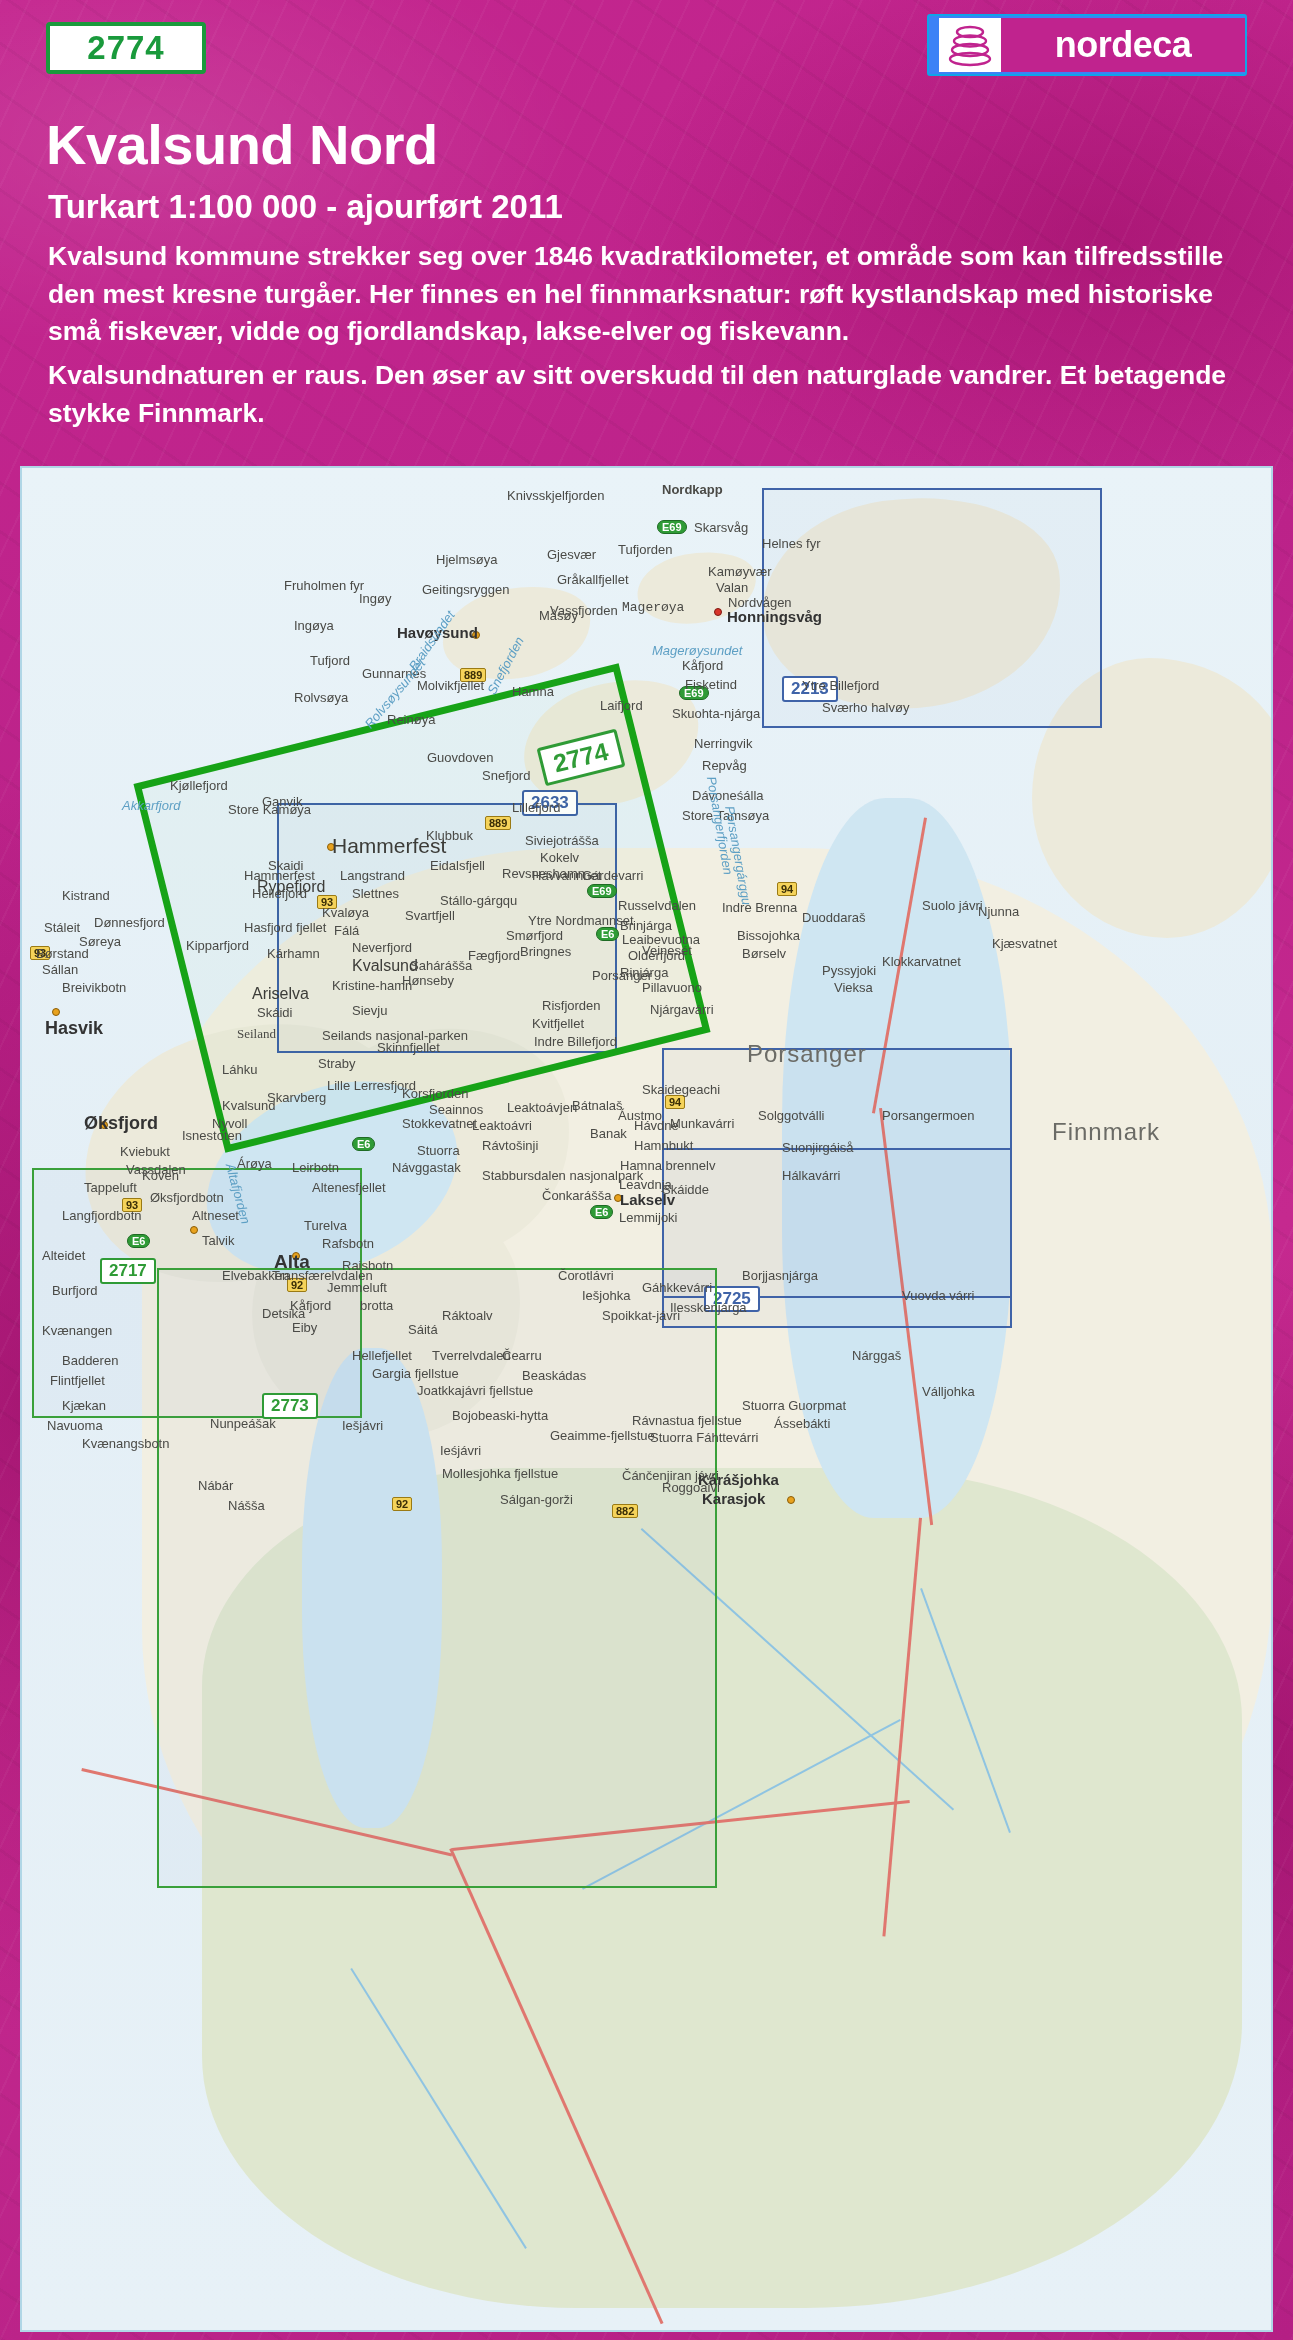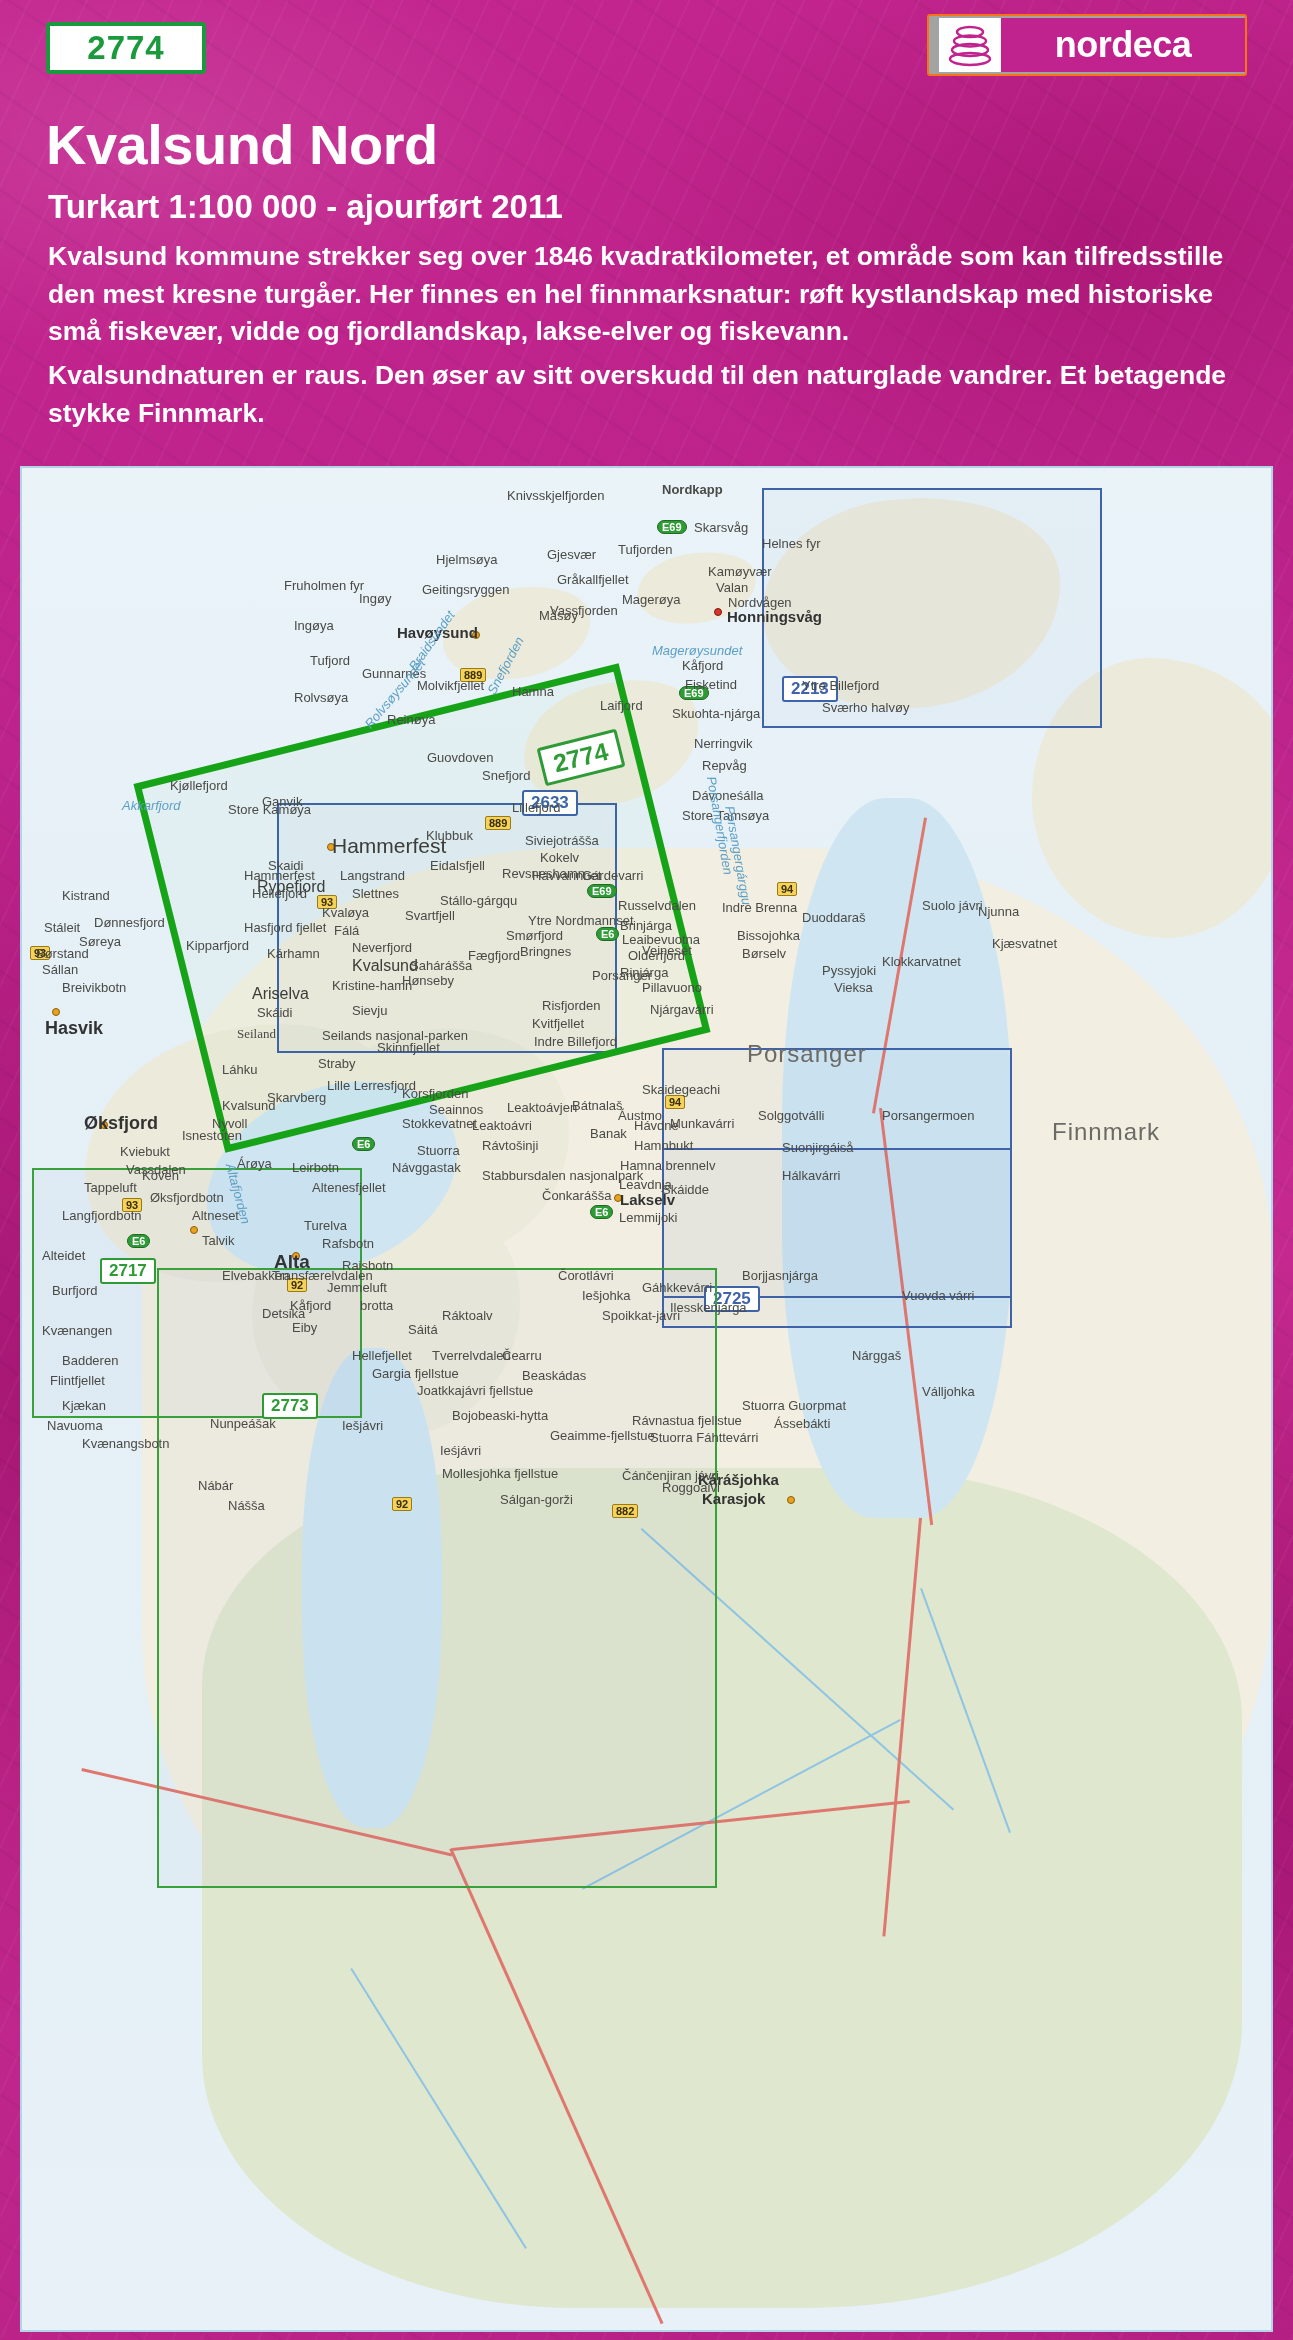--- a/index.html
+++ b/index.html
@@ -37,21 +37,21 @@
     width:160px; height:52px;
     background:#fff; border:4px solid #1a9a3c; border-radius:4px;
     display:flex; align-items:center; justify-content:center;
   }
   .sheet-badge span{
     color:#1a9a3c; font-size:33px; font-weight:bold; letter-spacing:1px;
   }
   .brand{
     position:absolute; right:46px; top:14px;
     width:320px; height:62px;
-    background:#a3a3a3; border:2px solid #f97316; border-radius:3px;
+    background:#3b82f6; border:2px solid #0ea5e9; border-radius:3px;
     display:flex; align-items:center; padding-left:10px;
   }
   .brand .logo-box{
     width:62px; height:54px; background:#fff;
     display:flex; align-items:center; justify-content:center; flex:none;
   }
   .brand .name{
     flex:1; height:54px; background:#c0238e;
     display:flex; align-items:center; justify-content:center;
     color:#fff; font-size:36px; font-weight:bold; letter-spacing:-0.5px;
@@ -278,21 +278,21 @@
   <div class="mlabel" style="left:640px;top:14px;font-weight:bold;">Nordkapp</div>
   <div class="mlabel" style="left:672px;top:52px;">Skarsvåg</div>
   <div class="mlabel" style="left:525px;top:79px;">Gjesvær</div>
   <div class="mlabel" style="left:596px;top:74px;">Tufjorden</div>
   <div class="mlabel" style="left:535px;top:104px;">Gråkallfjellet</div>
   <div class="mlabel" style="left:686px;top:96px;">Kamøyvær</div>
   <div class="mlabel" style="left:694px;top:112px;">Valan</div>
   <div class="mlabel" style="left:706px;top:127px;">Nordvågen</div>
   <div class="mlabel" style="left:740px;top:68px;">Helnes fyr</div>
   <div class="mlabel" style="left:517px;top:140px;">Måsøy</div>
-  <div class="mlabel" style="left:600px;top:124px;">Magerøya</div>
+  <div class="mlabel" style="left:600px;top:132px;font-family:Liberation Mono, monospace;">Magerøya</div>
   <div class="mlabel" style="left:528px;top:135px;">Vassfjorden</div>
   <div class="mlabel" style="left:660px;top:190px;">Kåfjord</div>
   <div class="mlabel sea" style="left:630px;top:175px;">Magerøysundet</div>
   <div class="mlabel" style="left:414px;top:84px;">Hjelmsøya</div>
   <div class="mlabel" style="left:400px;top:114px;">Geitingsryggen</div>
   <div class="mlabel" style="left:262px;top:110px;">Fruholmen fyr</div>
   <div class="mlabel" style="left:337px;top:123px;">Ingøy</div>
   <div class="mlabel" style="left:272px;top:150px;">Ingøya</div>
   <div class="mlabel sea" style="left:375px;top:165px;transform:rotate(-55deg);">Braidsundet</div>
   <div class="mlabel" style="left:288px;top:185px;">Tufjord</div>

